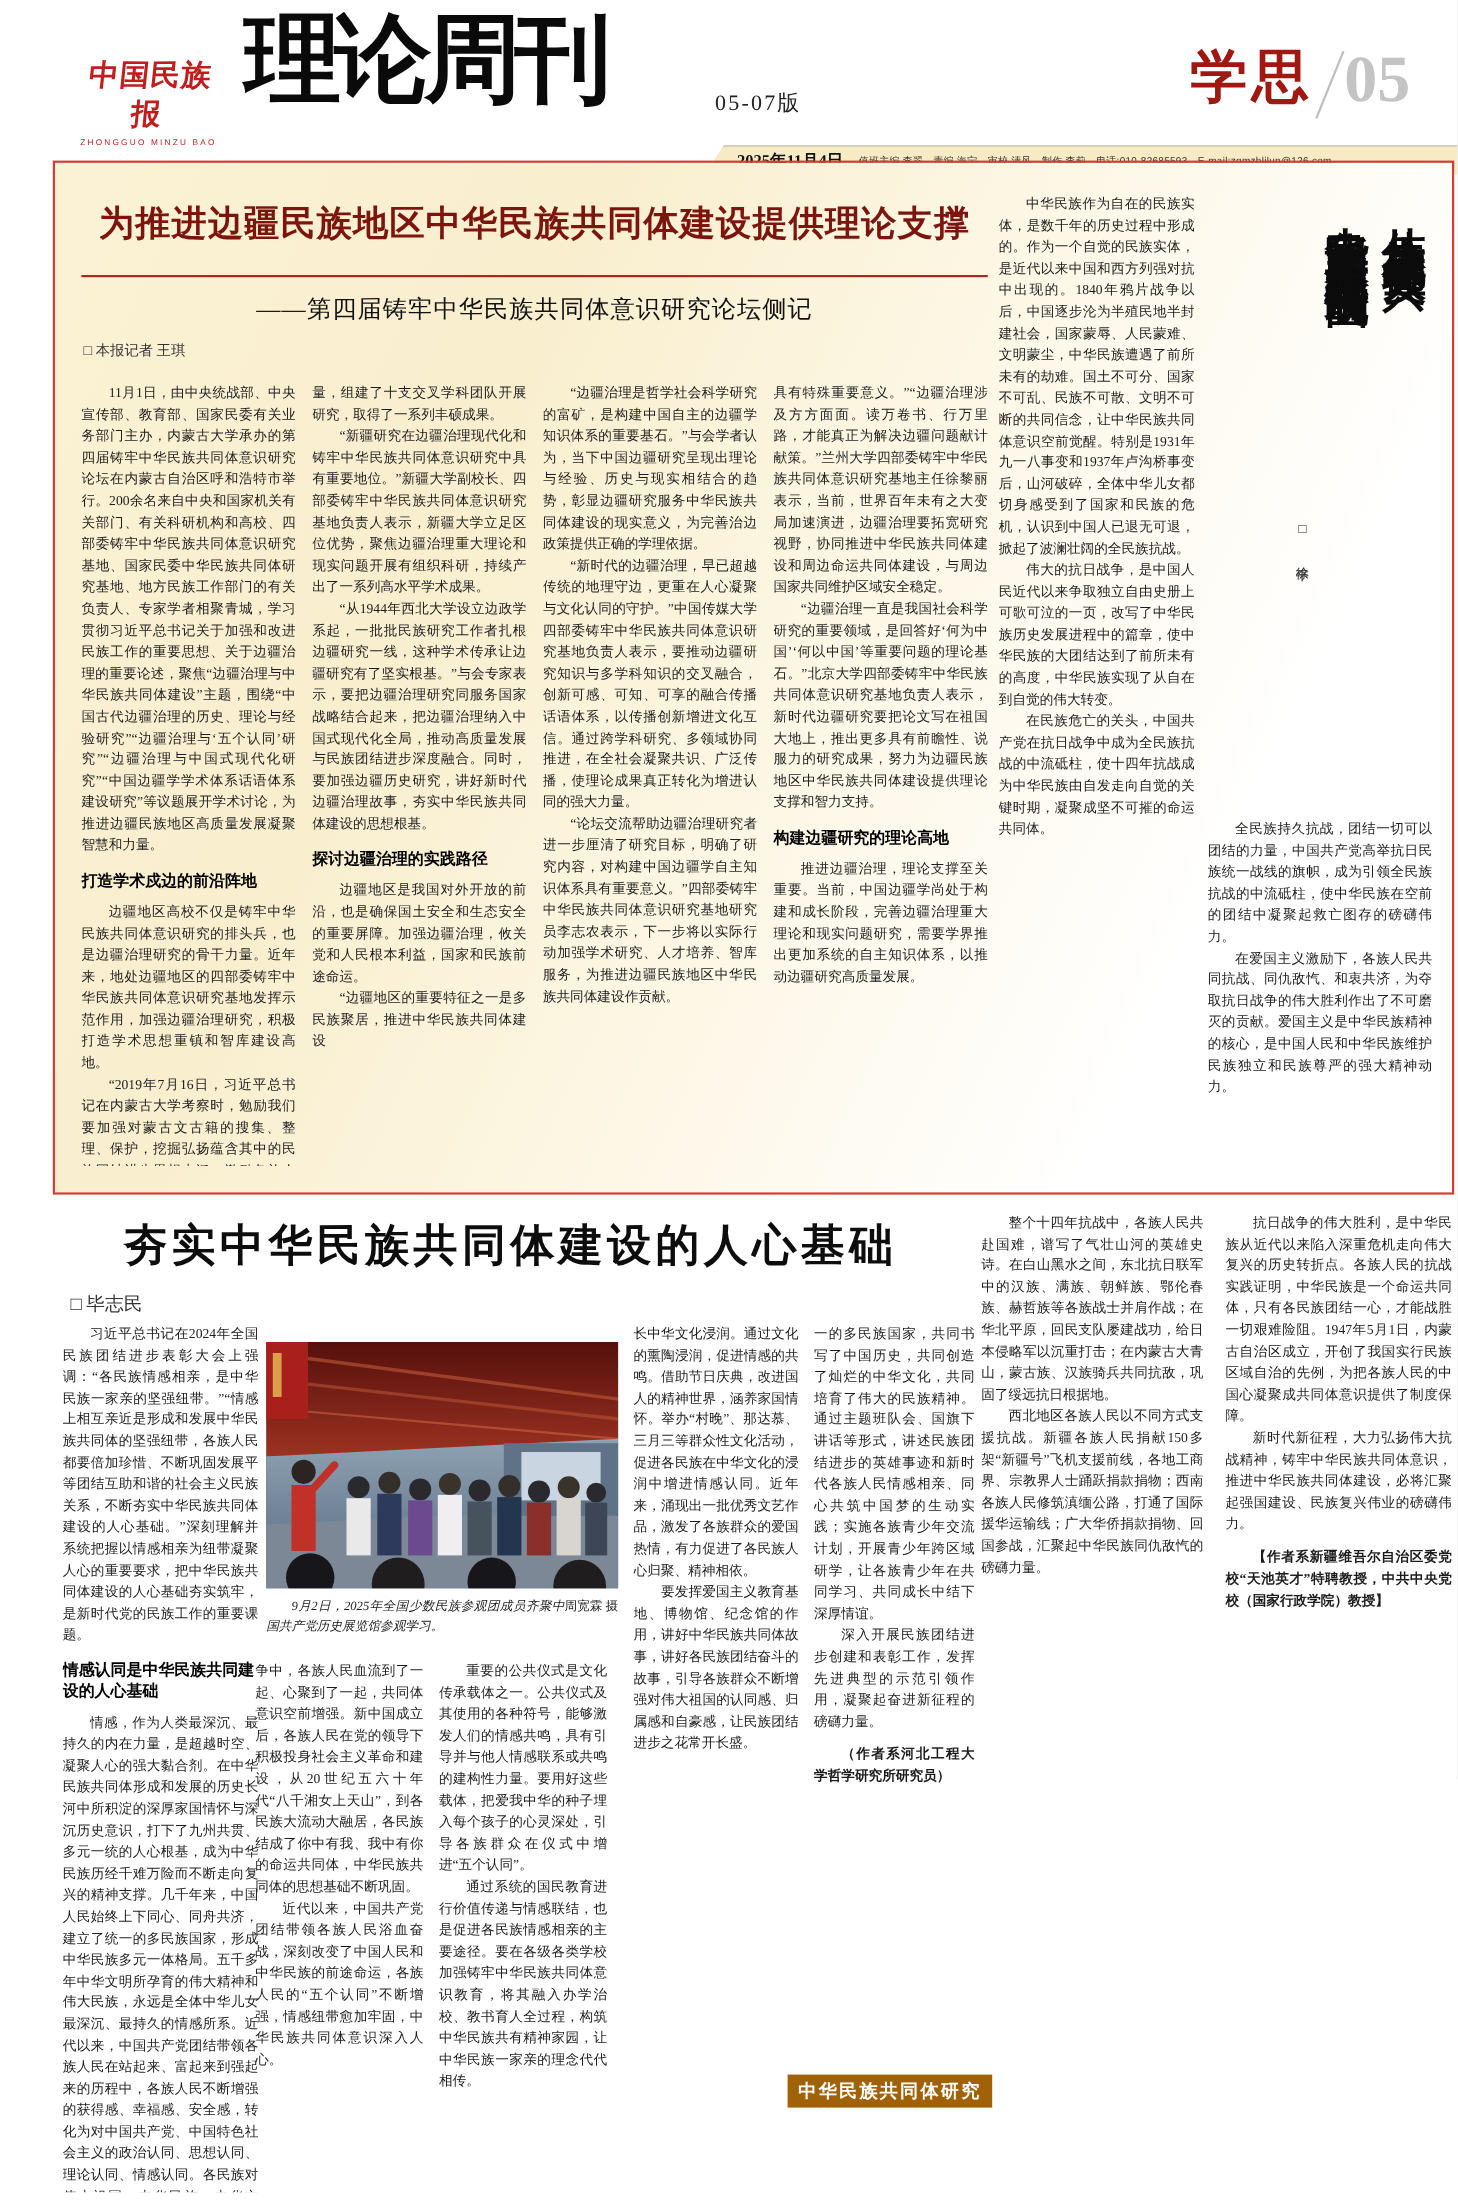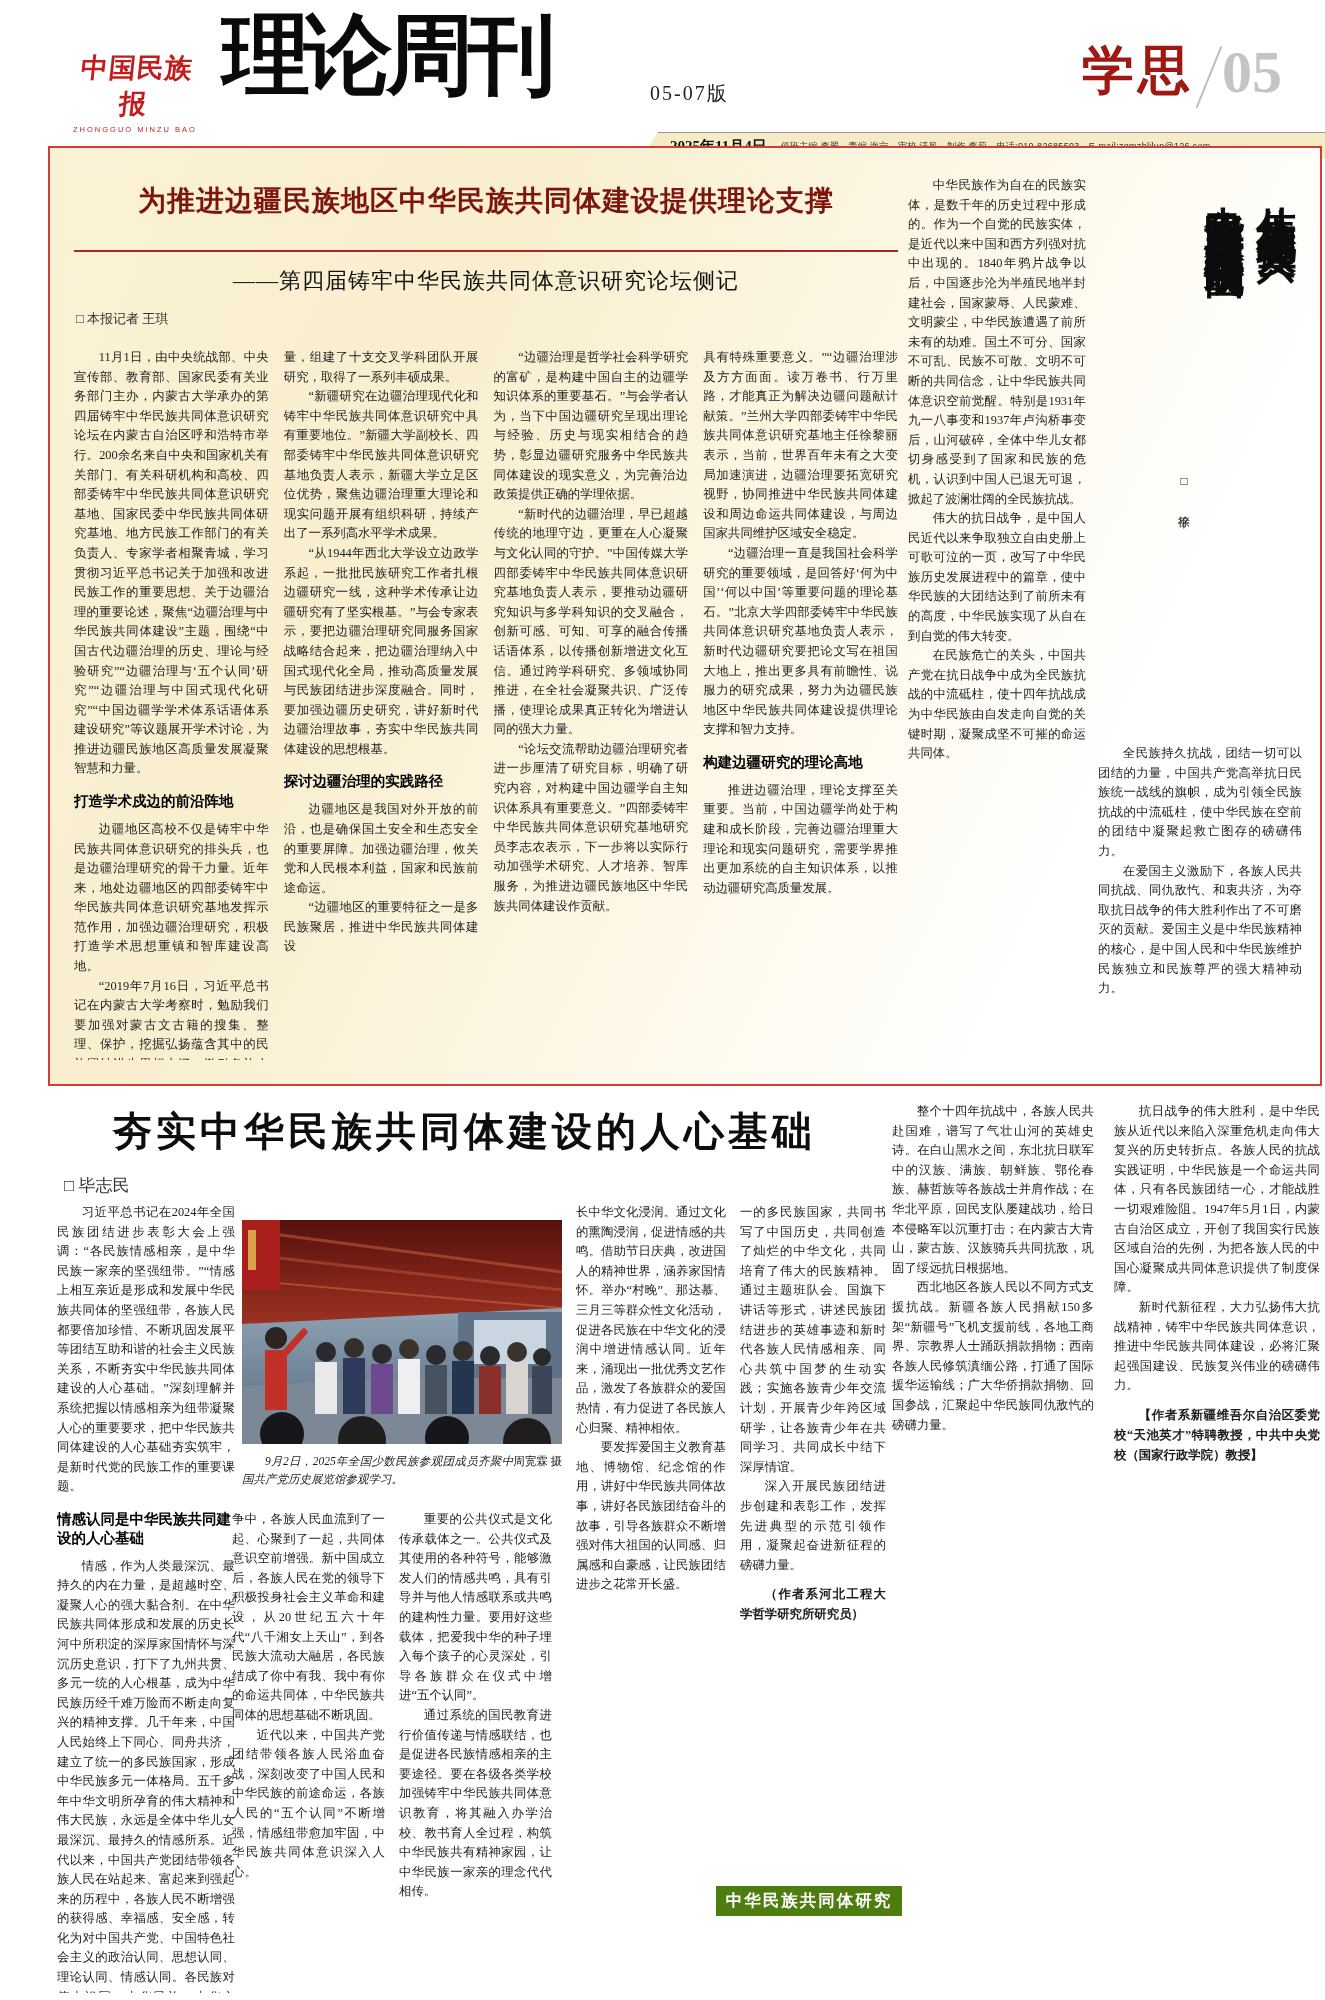--- a/index.html
+++ b/index.html
@@ -16,21 +16,21 @@
   .xuesi .slash{width:2px;height:66px;background:#bdbdbd;transform:rotate(22deg);margin:2px 12px 0 14px;}
   .xuesi .num{font-size:60px;font-weight:700;color:#c4c4c4;line-height:1;}
   .dateband{position:absolute;left:640px;top:132px;width:685px;height:26px;background:#f6ebc4;
             clip-path:polygon(18px 0,100% 0,100% 100%,0 100%);display:flex;align-items:center;
             border-top:1px solid #999;}
   .dateband .d{font-size:15px;font-weight:700;margin:0 14px 0 30px;color:#111;}
   .dateband .staff{font-size:9px;color:#333;font-family:"Liberation Sans",sans-serif;letter-spacing:.3px;}
   
   .mainbox{position:absolute;left:48px;top:146px;width:1274px;height:940px;border:2px solid #cf3f35;
            background:linear-gradient(115deg,#fbf1d4 0%,#f9efcf 30%,#fdf7e6 55%,#ffffff 80%);box-sizing:border-box;}
-  .m-headline{position:absolute;left:26px;top:36px;width:820px;text-align:center;font-size:28px;font-weight:900;
+  .m-headline{position:absolute;left:26px;top:36px;width:820px;text-align:center;font-size:32px;font-weight:900;
               color:#7c150e;letter-spacing:1px;line-height:1.2;}
   .m-rule{position:absolute;left:24px;top:102px;width:824px;border-top:2px solid #a8291f;}
   .m-subtitle{position:absolute;left:26px;top:118px;width:820px;text-align:center;font-size:22px;color:#111;letter-spacing:1px;}
   .m-byline{position:absolute;left:26px;top:162px;width:820px;text-align:left;font-size:13px;color:#333;}
   .m-cols{position:absolute;left:24px;top:200px;width:824px;height:712px;display:flex;gap:15px;}
   .col{flex:1;overflow:hidden;}
   .bp{margin:0;font-size:12.4px;line-height:1.58;text-align:justify;text-indent:2em;color:#1c1c1c;}
   .bp.noind{text-indent:0;}
   .subhead{margin:13px 0 9px;font-size:14.5px;font-weight:700;color:#000;line-height:1.3;}
   .m-col5{position:absolute;left:858px;top:28px;width:178px;height:884px;overflow:hidden;}
@@ -44,21 +44,21 @@
   .b-byline{position:absolute;left:64px;top:1174px;width:800px;text-align:left;font-size:17px;color:#333;}
   .b-left{position:absolute;left:57px;top:1203px;width:178px;height:790px;overflow:hidden;}
   .photo{position:absolute;left:242px;top:1220px;width:320px;height:224px;overflow:hidden;background:#5c6b7a;}
   .caption{position:absolute;left:242px;top:1452px;width:320px;font-size:11.5px;line-height:1.6;text-align:justify;}
   .caption .cap{text-indent:2em;font-style:italic;}
   .caption .cred{float:right;font-style:normal;}
   .b-under{position:absolute;left:232px;top:1510px;width:320px;height:482px;display:flex;gap:14px;}
   .b-mid1{position:absolute;left:576px;top:1203px;width:150px;height:790px;overflow:hidden;}
   .b-mid2{position:absolute;left:740px;top:1203px;width:146px;height:672px;overflow:hidden;}
   .credit{margin-top:10px;font-size:12.4px;line-height:1.6;font-weight:700;text-indent:2em;text-align:justify;}
-  .badge{position:absolute;left:716px;top:1886px;width:186px;height:30px;background:#4d7c0f;color:#fff;
+  .badge{position:absolute;left:716px;top:1886px;width:186px;height:30px;background:#a16207;color:#fff;
          display:flex;align-items:center;justify-content:center;font-size:16.5px;font-weight:700;letter-spacing:2px;}
   .b-r1{position:absolute;left:892px;top:1102px;width:202px;height:890px;overflow:hidden;}
   .b-r2{position:absolute;left:1114px;top:1102px;width:206px;height:890px;overflow:hidden;}
 </style>
 </head>
 <body>
 
 <div class="page">
 
   <div>

